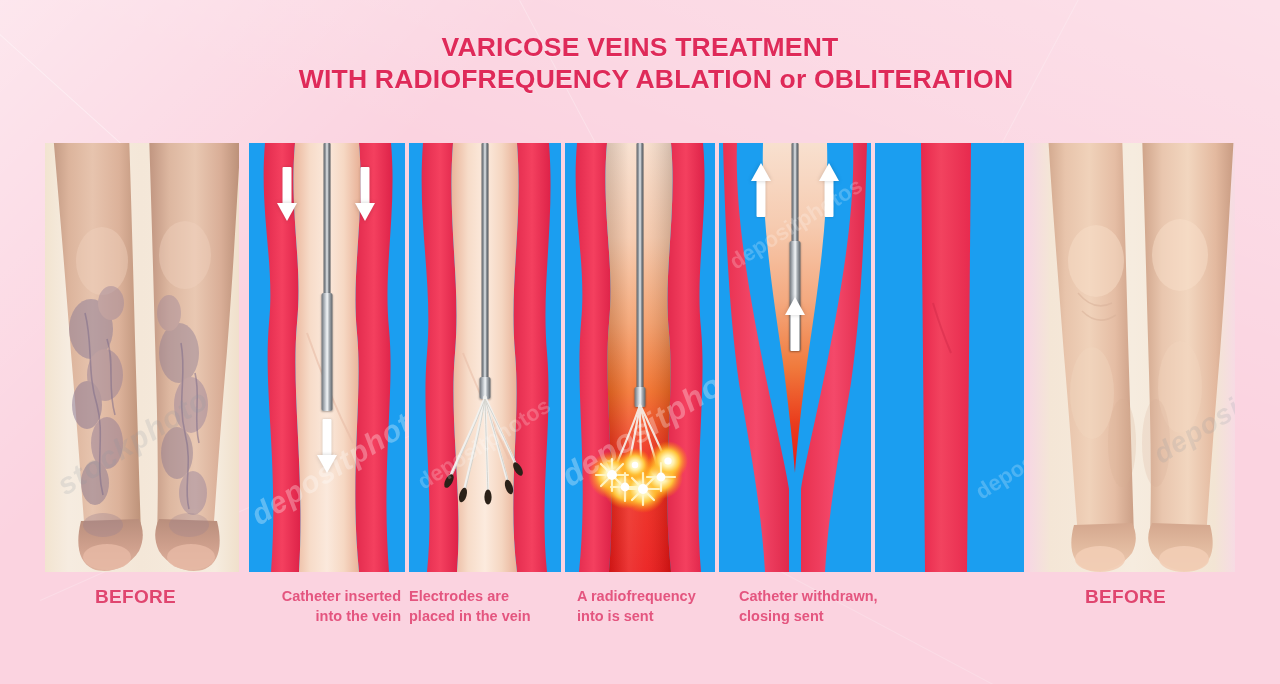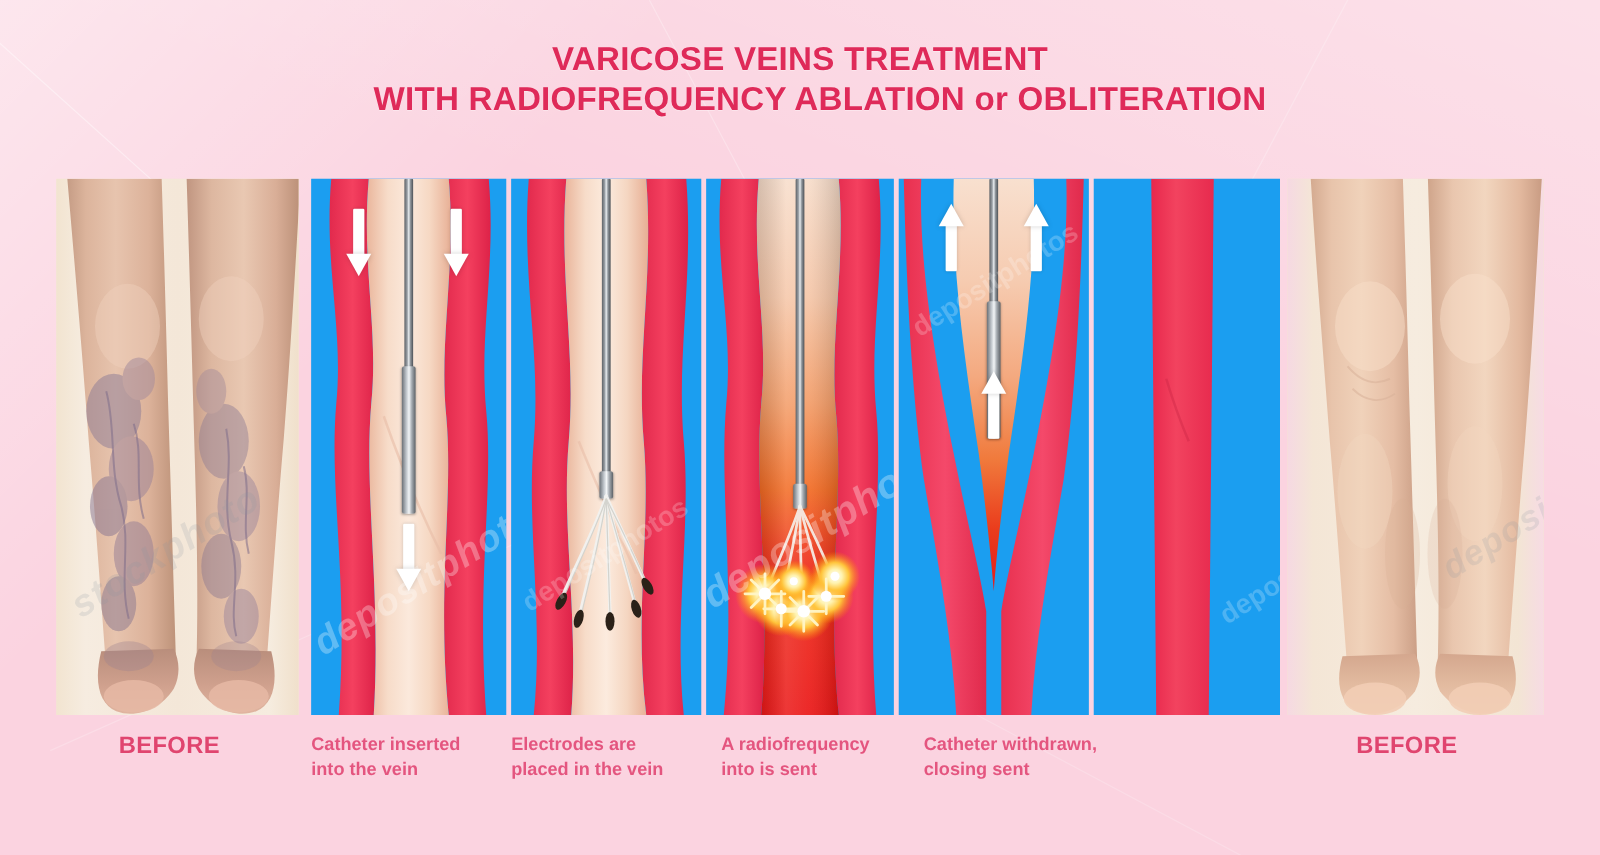--- a/index.html
+++ b/index.html
@@ -102,21 +102,21 @@
   #captions{ position:absolute; left:45px; top:586px; width:1195px; height:90px; }
   .cap{ position:absolute; top:0; color:#e04a74; }
   .capBold{
     font-weight:bold; font-size:19px; color:#e0456f; letter-spacing:.3px;
   }
   .capSmall{
     font-weight:bold; font-size:14.5px; line-height:20px; color:#e4557f;
   }
   #cap-before{ left:50px; }
   #cap-after { left:1040px; }
-  #cap-1{ left:204px; width:152px; }
+  #cap-1{ left:204px; width:152px;text-align:right; }
   #cap-2{ left:364px; width:150px; }
   #cap-3{ left:532px; width:150px; }
   #cap-4{ left:694px; width:158px; }
   #cap-5{ left:847px; width:130px; }
 
   
   .wm{
     position:absolute; pointer-events:none; user-select:none;
     color:rgba(255,255,255,.30);
     font-size:34px; font-style:italic; font-weight:bold;

